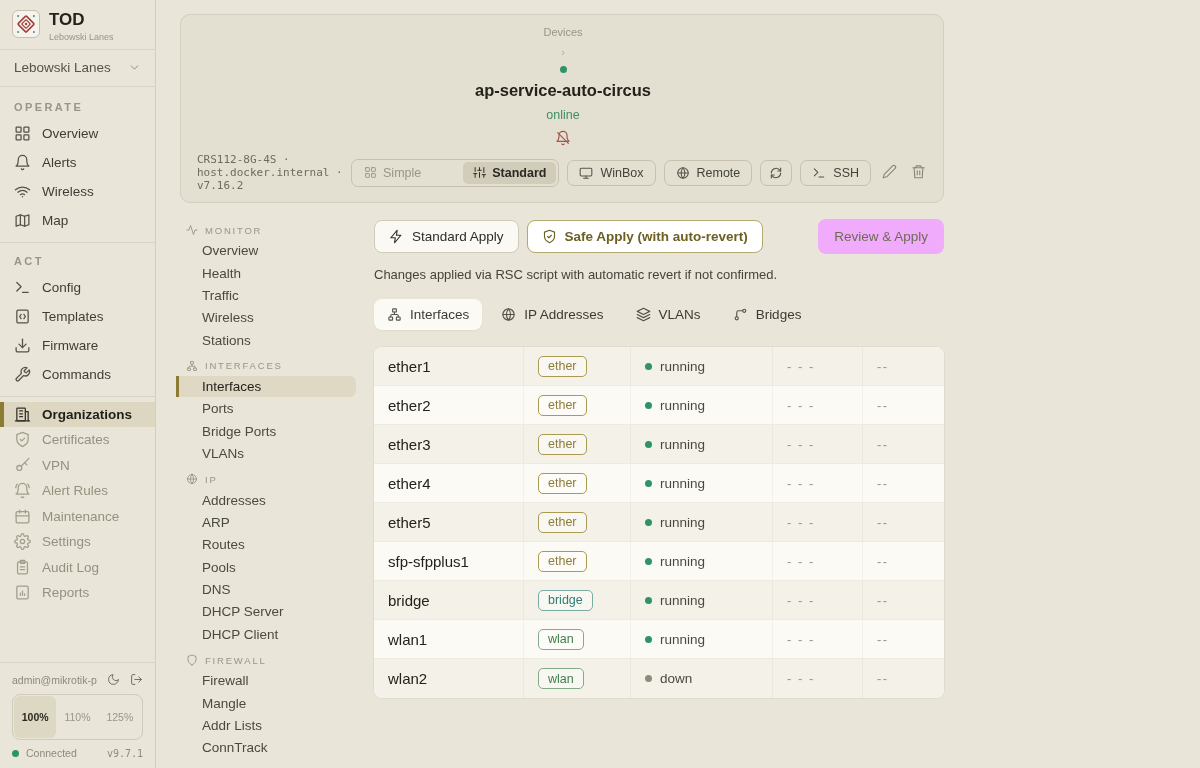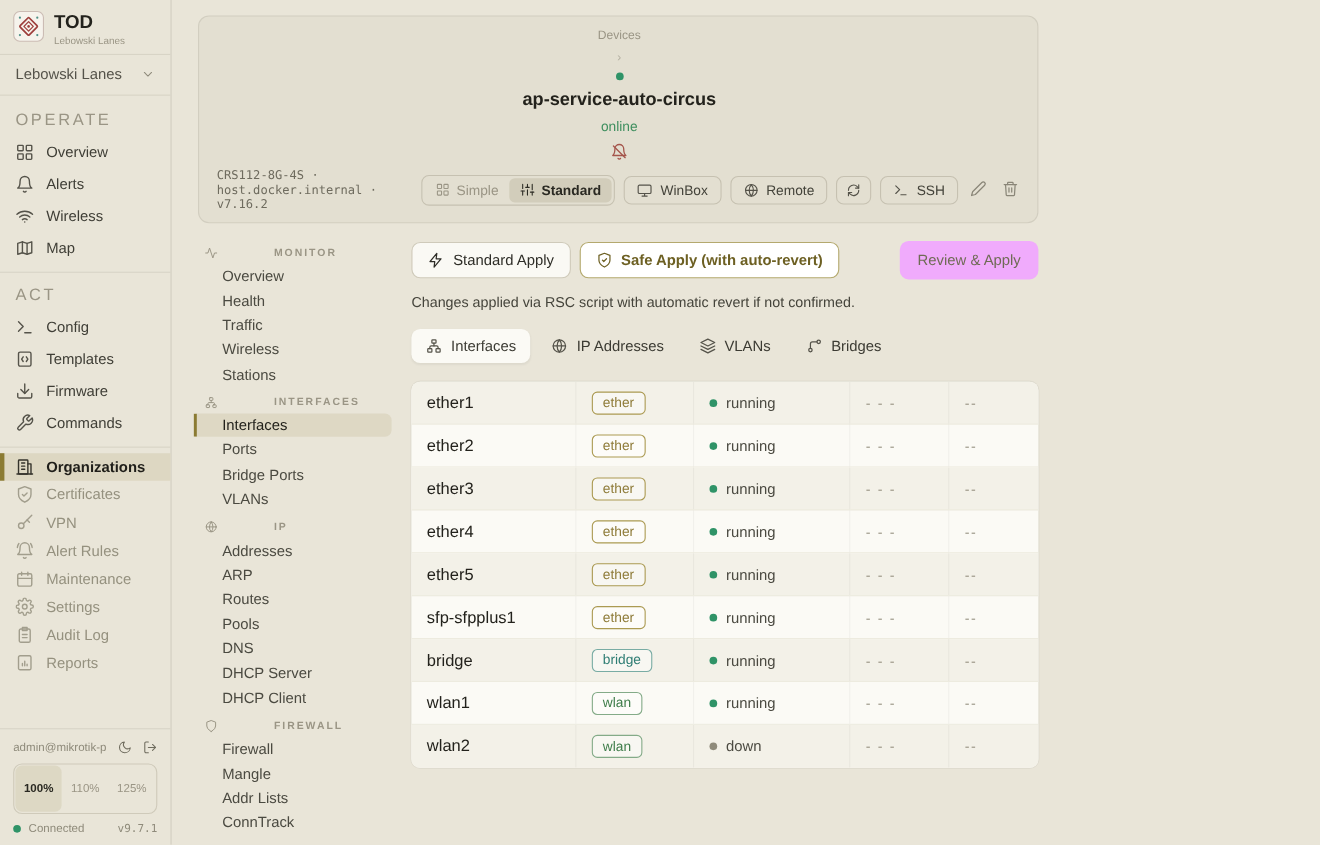--- a/index.html
+++ b/index.html
@@ -18,21 +18,21 @@
   .logo-badge { width:28px; height:28px; border:1px solid #cbbcb4; border-radius:6px; background:#f6f3ec; display:grid; place-items:center; }
   .logo-badge .icon { width:22px; height:22px; }
   .app-name { font-size:17px; font-weight:700; color:#23221c; line-height:1.1; margin-top:1px; }
   .app-sub { font-size:9px; color:#9a9585; margin-top:2px; }
   .org-row { display:flex; justify-content:space-between; align-items:center; padding:0 14px; height:38px;
     border-top:1px solid #d8d4c6; border-bottom:1px solid #d8d4c6; color:#55534a; font-size:13.5px; cursor:pointer; }
   .org-row .icon { width:13px; height:13px; color:#8f8b7b; }
   .side-nav { padding-top:2px; }
   .nav-group { padding:5px 0 7px; }
   .nav-group.divided { border-top:1px solid #d8d4c6; }
-  .nav-label { font-size:15px; letter-spacing:2.4px; color:#9a9585; padding:7px 14px 6px; font-weight:400; }
+  .nav-label { font-size:11px; letter-spacing:2.4px; color:#9a9585; padding:7px 14px 6px; font-weight:700; }
   .nav-item { display:flex; gap:11px; align-items:center; height:29px; padding-left:10px; font-size:13.5px;
     color:#3f3e36; cursor:pointer; border-left:4px solid transparent; }
   .nav-item .icon { width:17px; height:17px; color:#55534a; }
   .nav-group.g3 .nav-item { height:25.5px; }
   .nav-item.muted { color:#95917f; }
   .nav-item.muted .icon { color:#a29e8d; }
   .nav-item.active { background:#ddd7c2; border-left-color:#8b7b33; color:#1f1e19; font-weight:600; }
   .nav-item.active .icon { color:#34332b; }
   .sidebar-footer { margin-top:auto; border-top:1px solid #d8d4c6; padding:10px 12px 9px; }
   .user-row { display:flex; align-items:center; gap:10px; font-size:10.5px; color:#8f8b7b; }
@@ -53,37 +53,37 @@
   .devcard { margin:14px 0 0 24px; width:764px; background:#e3dfd1; border:1px solid #d2cec0; border-radius:10px; padding:11px 14px 10px 16px; }
   .devcard-top { display:flex; align-items:center; gap:8px;flex-direction:column; }
   .crumb { font-size:11px; color:#9a9585; cursor:pointer; }
   .crumb-sep { font-size:11px; color:#b3afa0; }
   .devname { font-size:16.5px; font-weight:700; color:#23221c; }
   .online { font-size:12.5px; color:#3f8f5f; font-weight:500; }
   .bellslash { width:16px; height:16px; color:#a5564c; cursor:pointer; }
   .devcard-bottom { display:flex; align-items:center; margin-top:7px; }
   .devmeta { font-family:"DejaVu Sans Mono", monospace; font-size:11px; color:#6e6b5e; }
   .head-actions { margin-left:auto; display:flex; gap:8px; align-items:center; }
-  .seg { display:flex; border:1px solid #c6c1b1; border-radius:7px; padding:2px; }
+  .seg { display:flex; border:1px solid #c6c1b1; border-radius:7px; padding:2px;gap:32px; }
   .seg-opt { display:flex; gap:6px; align-items:center; padding:4px 10px; font-size:12.5px; color:#9a9585; border-radius:5px; cursor:pointer; }
   .seg-opt .icon { width:13px; height:13px; }
   .seg-opt.active { background:#d2cdbb; color:#2a2922; font-weight:600; }
   .hbtn { display:flex; gap:7px; align-items:center; border:1px solid #c6c1b1; border-radius:7px; padding:5px 11px;
     font-size:12.5px; color:#44433a; background:transparent; cursor:pointer; font-family:inherit; }
   .hbtn .icon { width:14px; height:14px; color:#55534a; }
   .hbtn.icon-only { padding:5px 8px; }
   .iconbtn { border:none; background:none; color:#8a8678; padding:3px; cursor:pointer; }
   .iconbtn .icon { width:15px; height:15px; }
 
   .workspace { display:flex; }
   
   .device-nav { width:218px; flex:none; padding-top:13px; }
   .dn-head { display:flex; gap:7px; align-items:center; padding:8px 0 4px 30px; color:#9a9585; }
   .dn-head .icon { width:12px; height:12px; }
-  .dn-head .lbl { font-size:9.5px; letter-spacing:1.8px; font-weight:700;margin-left:44px; }
+  .dn-head .lbl { font-size:9.5px; letter-spacing:1.8px; font-weight:400; }
   .dn-item { font-size:13.5px; color:#4b4a41; margin:0 18px 1px 20px; padding:3.2px 0 3.2px 23px;
     border-left:3px solid transparent; border-radius:0 6px 6px 0; cursor:pointer; }
   .dn-item.active { background:#ded8c4; border-left-color:#8b7b33; color:#23221c; font-weight:500; }
 
   
   .main { width:570px; flex:none; padding-top:16px; }
   .apply-row { display:flex; gap:8px; align-items:center; }
   .btn { display:flex; gap:8px; align-items:center; border-radius:8px; font-family:inherit; font-size:13.5px; cursor:pointer; }
   .btn .icon { width:15px; height:15px; }
   .btn-standard { background:#faf9f4; border:1px solid #cfcaba; padding:8px 14px; color:#2e2d27; font-weight:500; }

